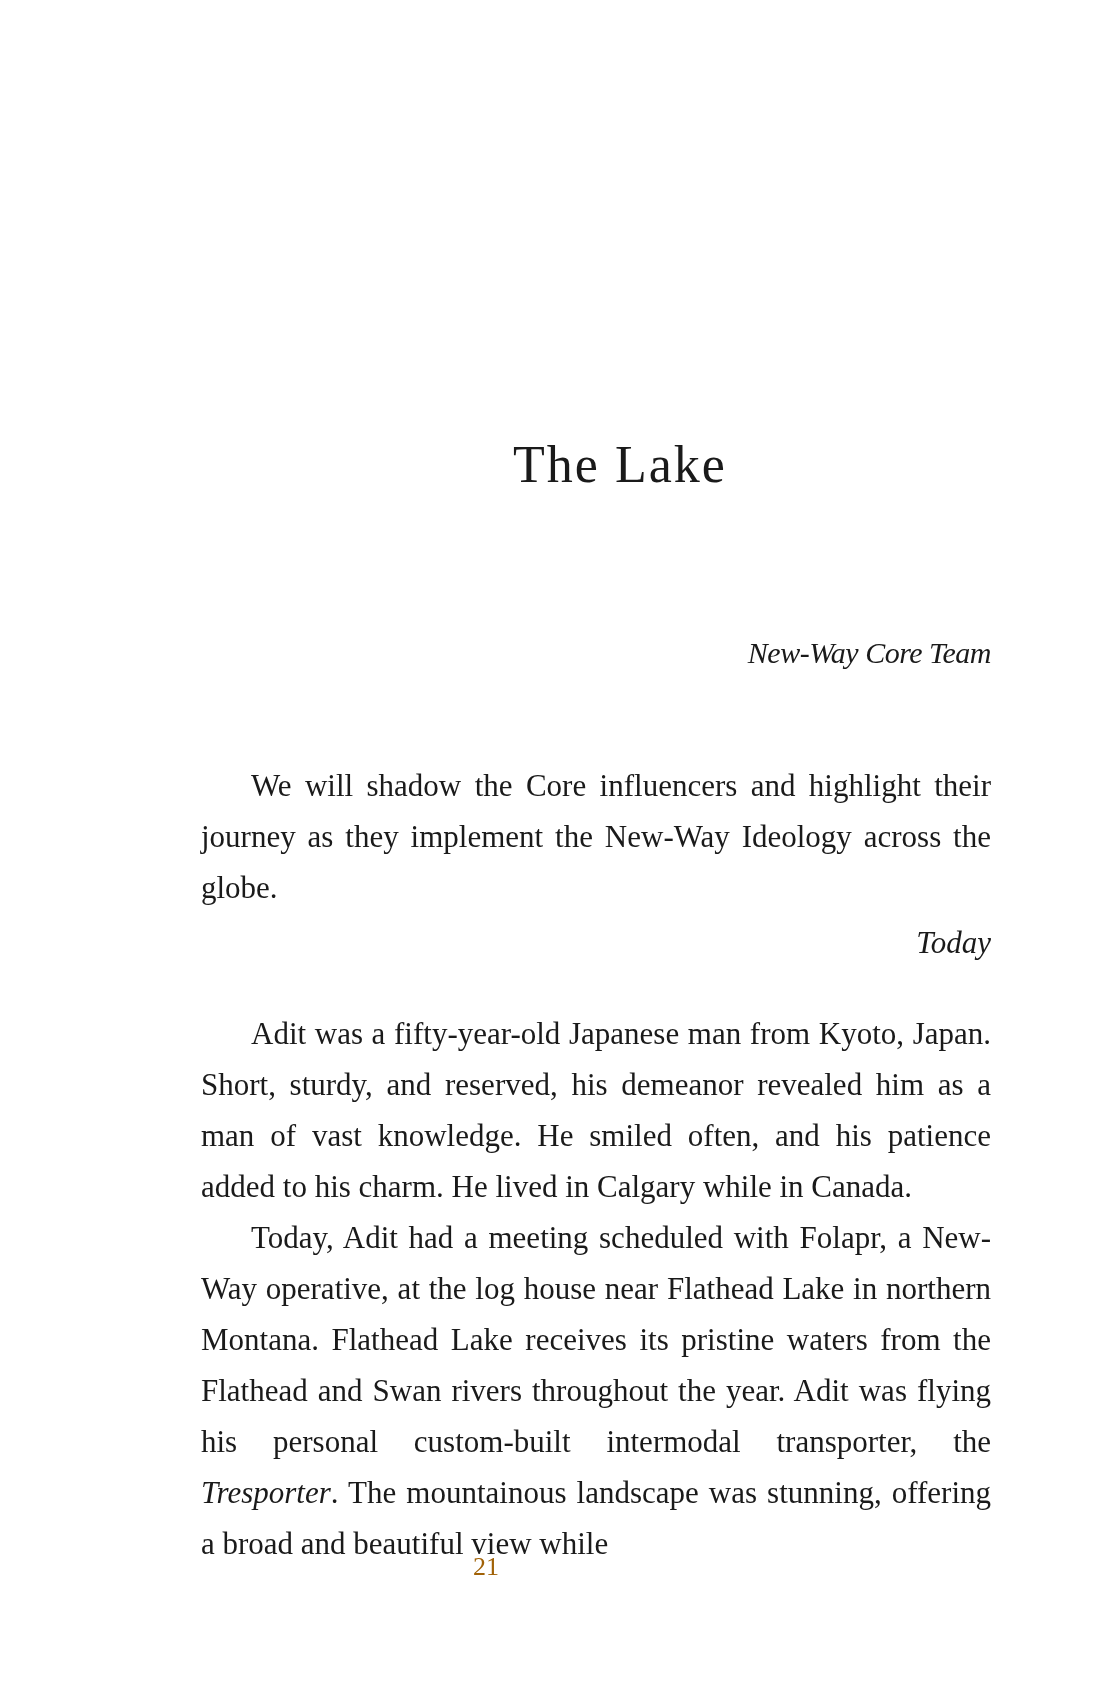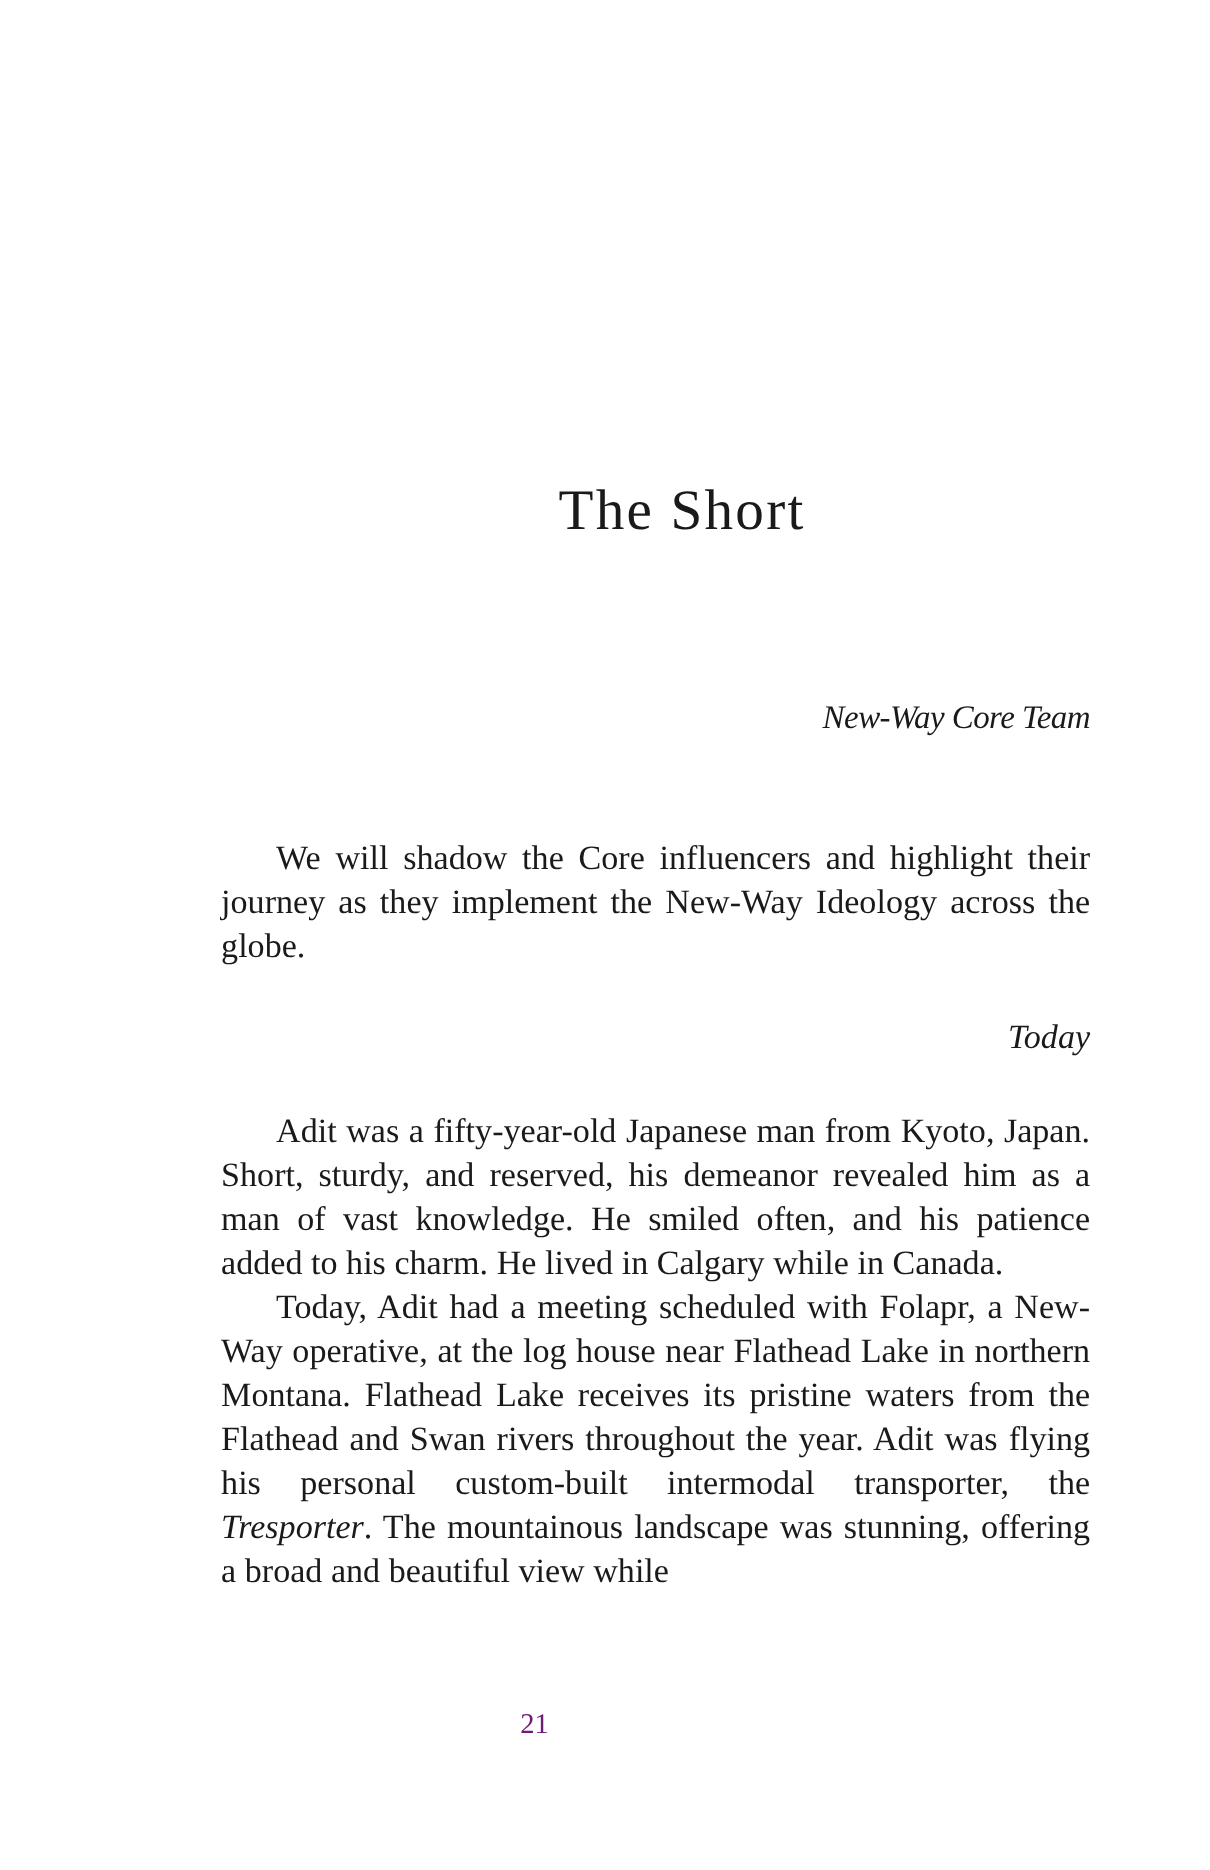--- a/index.html
+++ b/index.html
@@ -2,31 +2,31 @@
 <html><head>
 <meta charset="utf-8">
 <style>
   html, body { margin:0; padding:0; background:#ffffff; }
   body { width:1100px; height:1700px; position:relative; overflow:hidden;
          font-family:"Liberation Serif","DejaVu Serif",serif; color:#1a1a1a; }
   .title { position:absolute; top:435px; left:0; width:1100px; padding-left:140px; box-sizing:border-box;
            text-align:center; font-size:52px; letter-spacing:2px; font-weight:normal; margin:0; line-height:60px; }
   .col { position:absolute; left:201px; width:790px; }
   .subtitle { top:633px; text-align:right; font-style:italic; font-weight:normal; font-size:30px; line-height:40px; letter-spacing:-0.5px; }
-  .para { font-size:31px; line-height:40px; text-align:justify; margin:0; }
+  .para { font-size:31px; line-height:51px; text-align:justify; margin:0; }
   .p1 { top:760px; }
   .section { top:922px; text-align:right; font-style:italic; font-size:31px; line-height:41px; }
   .body2 { top:1008px; }
   .indent { text-indent:50px; }
-  .pagenum { position:absolute; top:1552px; left:0; width:880px; padding-left:92px; box-sizing:border-box; text-align:center; font-size:26px; color:#701a75; }
+  .pagenum { position:absolute; top:1552px; left:0; width:880px; padding-left:92px; box-sizing:border-box; text-align:center; font-size:26px; color:#a16207; }
 </style>
 </head>
 <body>
 
-<h1 class="title">The Short</h1>
+<h1 class="title">The Lake</h1>
 
 <div class="col subtitle">New-Way Core Team</div>
 
 <p class="col para p1 indent">We will shadow the Core influencers and highlight their journey as they implement the New-Way Ideology across the globe.</p>
 
 <div class="col section">Today</div>
 
 <div class="col body2">
   <p class="para indent">Adit was a fifty-year-old Japanese man from Kyoto, Japan. Short, sturdy, and reserved, his demeanor revealed him as a man of vast knowledge. He smiled often, and his patience added to his charm. He lived in Calgary while in Canada.</p>
   <p class="para indent"><span>Today, Adit had a meeting scheduled with Folapr, a New-Way operative, at the log house near Flathead Lake in northern Montana. Flathead Lake receives its pristine waters from the Flathead and Swan rivers throughout the year. Adit was flying his personal custom-built intermodal transporter, the </span><em>Tresporter</em><span>. The mountainous landscape was stunning, offering a broad and beautiful view while</span></p>

